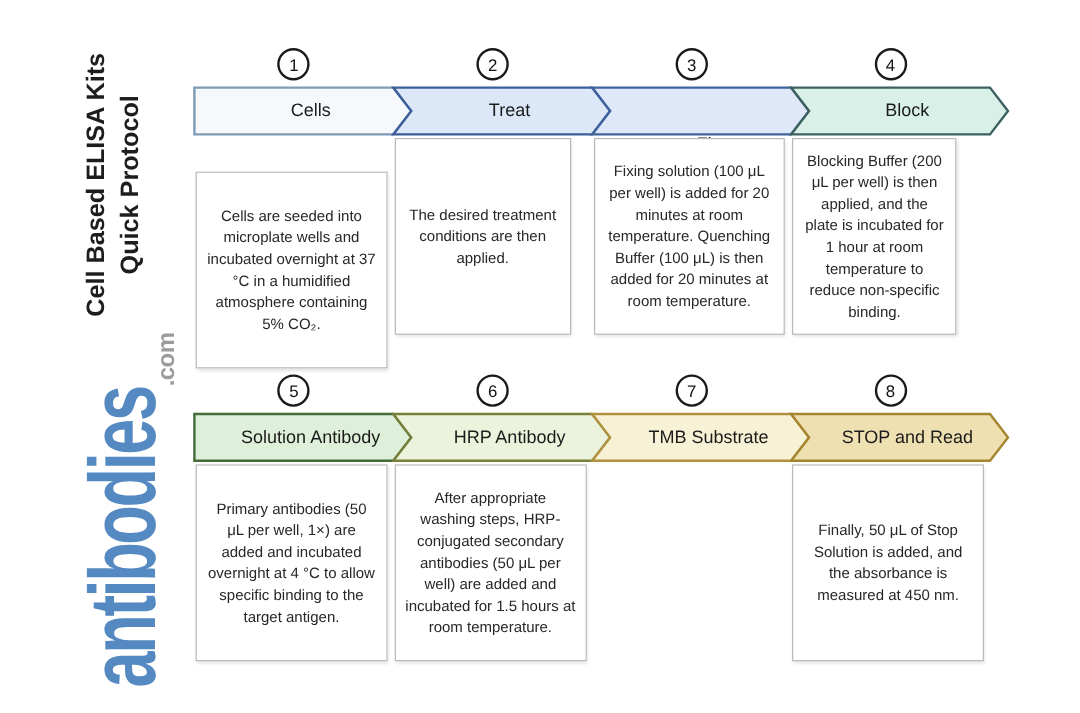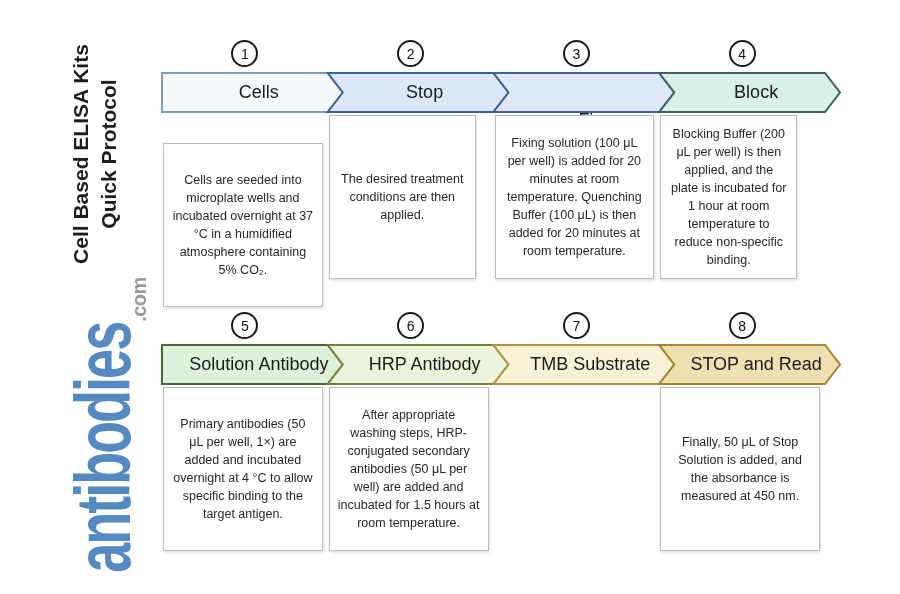--- a/index.html
+++ b/index.html
@@ -43,21 +43,21 @@
   .arrow-svg { position:absolute; left:0; top:32px; width:679px; height:41px; overflow:visible; }
   .badge {
     position:absolute; top:0; width:27px; height:27px; border-radius:50%;
     border:2px solid #1a1a1a; background:#ffffff;
     display:flex; align-items:center; justify-content:center;
     font-size:14px; color:#111111;
   }
   .arrow-label {
     position:absolute; top:32px; height:41px;
     display:flex; align-items:center; justify-content:center;
-    font-size:18px; color:#1b1b1b; white-space:nowrap;padding-left:28px;
+    font-size:15px; color:#1b1b1b; white-space:nowrap;padding-left:28px;
   }
   .desc-box {
     position:absolute; top:75px; height:164px;
     background:#ffffff; border:1.5px solid #b9b9b9;
     box-shadow:1px 2px 3px rgba(0,0,0,0.12);
     display:flex; align-items:center; justify-content:center;
     padding:6px 8px;
   }
   .desc-text {
     font-size:12.5px; line-height:1.45; color:#272727; text-align:center;
@@ -84,21 +84,21 @@
         <polygon points="165.75,1 331.5,1 346.5,20.5 331.5,40 165.75,40 180.75,20.5" fill="#dce7f8" stroke="#3c5f99" stroke-width="2" stroke-linejoin="miter"></polygon>
         <polygon points="331.5,1 497.25,1 512.25,20.5 497.25,40 331.5,40 346.5,20.5" fill="#dfe8f9" stroke="#3f629c" stroke-width="2" stroke-linejoin="miter"></polygon>
         <polygon points="497.25,1 663,1 678,20.5 663,40 497.25,40 512.25,20.5" fill="#d8f0e7" stroke="#3c6160" stroke-width="2" stroke-linejoin="miter"></polygon>
       </svg>
   <div class="badge" style="left: 69.375px;">1</div>
       <div class="arrow-label" style="left: 0px; width: 165.75px;">Cells</div>
       <div class="desc-box" style="left: 1px; width: 159.75px; margin-top: 28px;">
         <div class="desc-text">Cells are seeded into microplate wells and incubated overnight at 37 °C in a humidified atmosphere containing 5% CO₂.</div>
       </div>
       <div class="badge" style="left: 235.125px;">2</div>
-      <div class="arrow-label" style="left: 165.75px; width: 165.75px;">Stop</div>
+      <div class="arrow-label" style="left: 165.75px; width: 165.75px;">Treat</div>
       <div class="desc-box" style="left: 166.75px; width: 147px;">
         <div class="desc-text">The desired treatment conditions are then applied.</div>
       </div>
       <div class="badge" style="left: 400.875px;">3</div>
       <div class="arrow-label" style="left: 331.5px; width: 165.75px; margin-top: 28px;">Fix</div>
       <div class="desc-box" style="left: 332.5px; width: 159.75px;">
         <div class="desc-text">Fixing solution (100 μL per well) is added for 20 minutes at room temperature. Quenching Buffer (100 μL) is then added for 20 minutes at room temperature.</div>
       </div>
       <div class="badge" style="left: 566.625px;">4</div>
       <div class="arrow-label" style="left: 497.25px; width: 165.75px;">Block</div>

